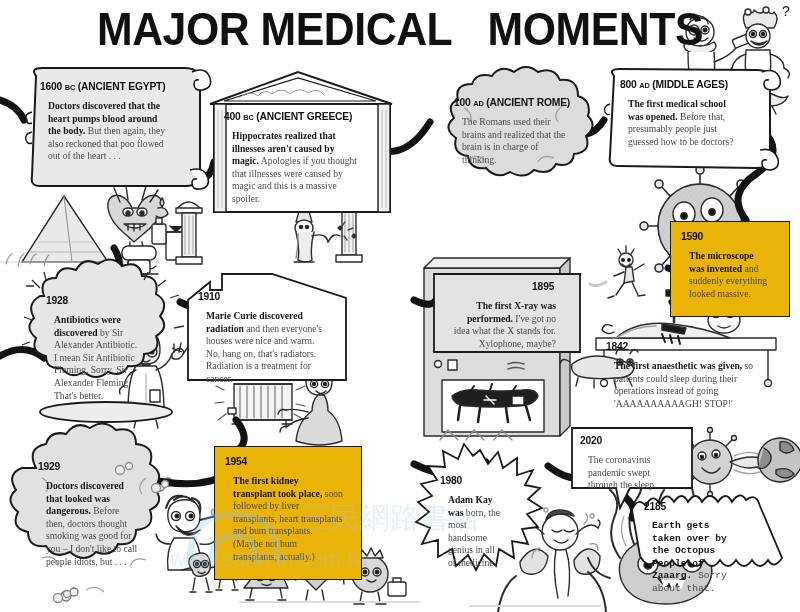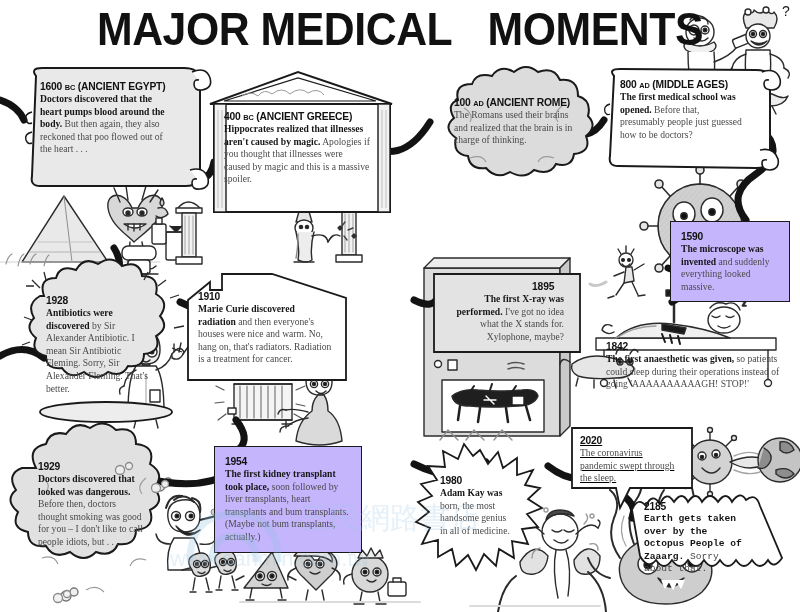--- a/index.html
+++ b/index.html
@@ -41,28 +41,28 @@
     font-weight:bold;
     color:#111;
     letter-spacing:-0.2px;
     transform:scaleX(0.92);
     transform-origin:left center;
     white-space:nowrap;
     margin:0 0 1px 0;
   }
   .box .hd .sm{font-size:0.72em;}
   .box p{
-    margin:0;
+    margin:8px;
     color:#4a4a4a;
     font-family:"Liberation Serif",serif;
   }
   .box p b{color:#161616;font-weight:bold;}
 
   
-  .paper{background:#c4b5fd;border:1.6px solid #1a1a1a;}
+  .paper{background:#eab308;border:1.6px solid #1a1a1a;}
   .cloudy{border:none;background:transparent;}
   .cloudy .inner{position:relative;z-index:3;}
 
   .svgbg{position:absolute;left:0;top:0;z-index:1;overflow:visible;}
 
   
   #wm{position:absolute;z-index:6;pointer-events:none;left:150px;top:470px;width:500px;height:110px;opacity:.5;}
 </style>
 </head>
 <body>
@@ -657,21 +657,21 @@
   <div class="box cloudy" id="b1980" style="left:418px;top:448px;width:112px;">
     <svg class="svgbg" width="124" height="132" viewBox="0 0 124 132">
       <path d="M62 2 L70 16 L80 4 L85 20 L99 10 L99 27 L115 22 L107 37 L122 40 L110 51 L124 60 L109 66 L120 79 L104 81 L110 96 L94 93 L96 110 L81 101 L78 118 L66 106 L58 122 L50 107 L38 118 L34 101 L20 109 L20 92 L4 96 L12 80 L-2 74 L11 64 L0 54 L14 48 L3 36 L19 32 L10 18 L27 19 L25 3 L40 11 L46 -4 L55 8 Z" fill="#ffffff" stroke="#1a1a1a" stroke-width="1.8"></path>
     </svg>
     <div class="inner" style="padding:26px 18px 8px 22px;">
       <div class="hd" style="font-size:11.2px;">1980</div>
       <p style="font-size:9.6px;line-height:12.6px;"><b>Adam Kay was</b><span> born, the most handsome genius in all of medicine.</span></p>
     </div>
   </div>
 
-  <div class="box" id="b2020" style="left:570px;top:426px;width:116px;text-decoration:underline;">
+  <div class="box" id="b2020" style="left:570px;top:426px;width:116px;">
     <svg class="svgbg" width="128" height="84" viewBox="0 0 128 84">
       <path d="M2 2 L122 2 L122 62 L60 62 L50 82 L46 62 L2 62 Z" fill="#fff" stroke="#1a1a1a" stroke-width="1.8"></path>
     </svg>
     <div class="inner" style="padding:8px 10px;">
       <div class="hd" style="font-size:11.2px;">2020</div>
       <p style="font-size:9.6px;line-height:12.6px;"><b></b><span>The coronavirus pandemic swept through the sleep.</span></p>
     </div>
   </div>
 
   <div class="box cloudy" id="b2185" style="left:630px;top:488px;width:136px;">

